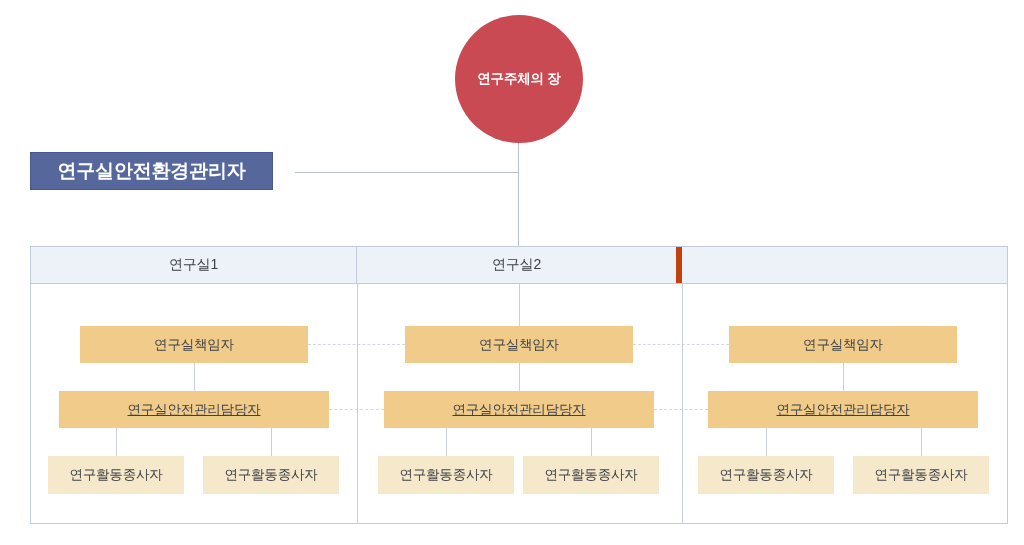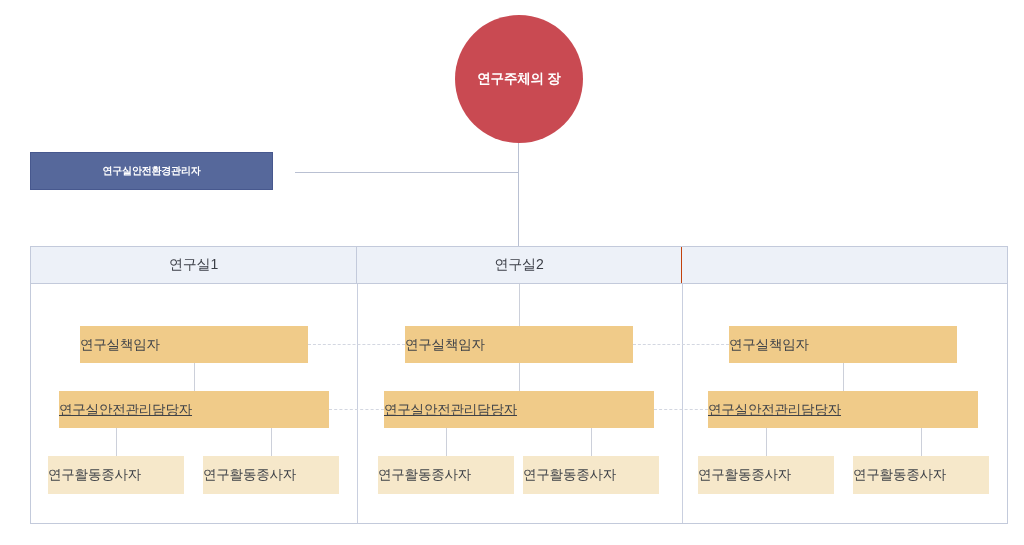--- a/index.html
+++ b/index.html
@@ -18,21 +18,21 @@
     background: #c94a52;
     display: flex; align-items: center; justify-content: center;
     color: #ffffff; font-weight: bold; font-size: 13.5px;
     letter-spacing: -0.2px;
   }
   .manager-box {
     position: absolute; left: 30px; top: 152px;
     width: 243px; height: 38px;
     background: #56689b; border: 1px solid #47588e;
     display: flex; align-items: center; justify-content: center;
-    color: #ffffff; font-weight: bold; font-size: 10px;
+    color: #ffffff; font-weight: bold; font-size: 19px;
     letter-spacing: -0.2px;
   }
 
   
   .line { position: absolute; background: #b9c0d2; }
   .line-h { height: 1px; }
   .line-v { width: 1px; }
   .dash {
     position: absolute; height: 0;
     border-top: 1px dashed #d3d7e1;
@@ -48,33 +48,33 @@
   .lab-headers {
     position: absolute; left: 0; top: 0; width: 100%; height: 37px;
     background: #edf1f8; border-bottom: 1px solid #c3cadb;
     display: flex;
   }
   .lab-header {
     display: flex; align-items: center; justify-content: center;
     font-size: 14px; color: #3a3d45; letter-spacing: -0.2px;
   }
   .lab-header.h1 { width: 326px; border-right: 1px solid #c3cadb; }
-  .lab-header.h2 { width: 325px; border-right: 1px solid #c2410c; }
+  .lab-header.h2 { width: 325px; border-right: 6px solid #c2410c; }
   .lab-header.h3 { flex: 1; }
   .divider {
     position: absolute; top: 37px; bottom: 0; width: 1px;
     background: #c9cfdf;
   }
   .divider.d1 { left: 326px; }
   .divider.d2 { left: 651px; }
 
   
   .role-box {
     position: absolute;
-    display: flex; align-items: center; 
+    display: flex; align-items: center; justify-content: center;
     font-size: 13.5px; color: #3f4248; letter-spacing: -0.2px;
   }
   .leader  { top: 79px;  width: 228px; height: 37px; background: #f0cb89; }
   .officer { top: 144px; width: 270px; height: 37px; background: #f0cb89; text-decoration: underline; }
   .worker  { top: 209px; width: 136px; height: 38px; background: #f6e8ca; }
 
   .leader.c1 { left: 49px; }  .leader.c2 { left: 374px; } .leader.c3 { left: 698px; }
   .officer.c1 { left: 28px; } .officer.c2 { left: 353px; } .officer.c3 { left: 677px; }
   .worker.w11 { left: 17px; }  .worker.w12 { left: 172px; }
   .worker.w21 { left: 347px; } .worker.w22 { left: 492px; }

